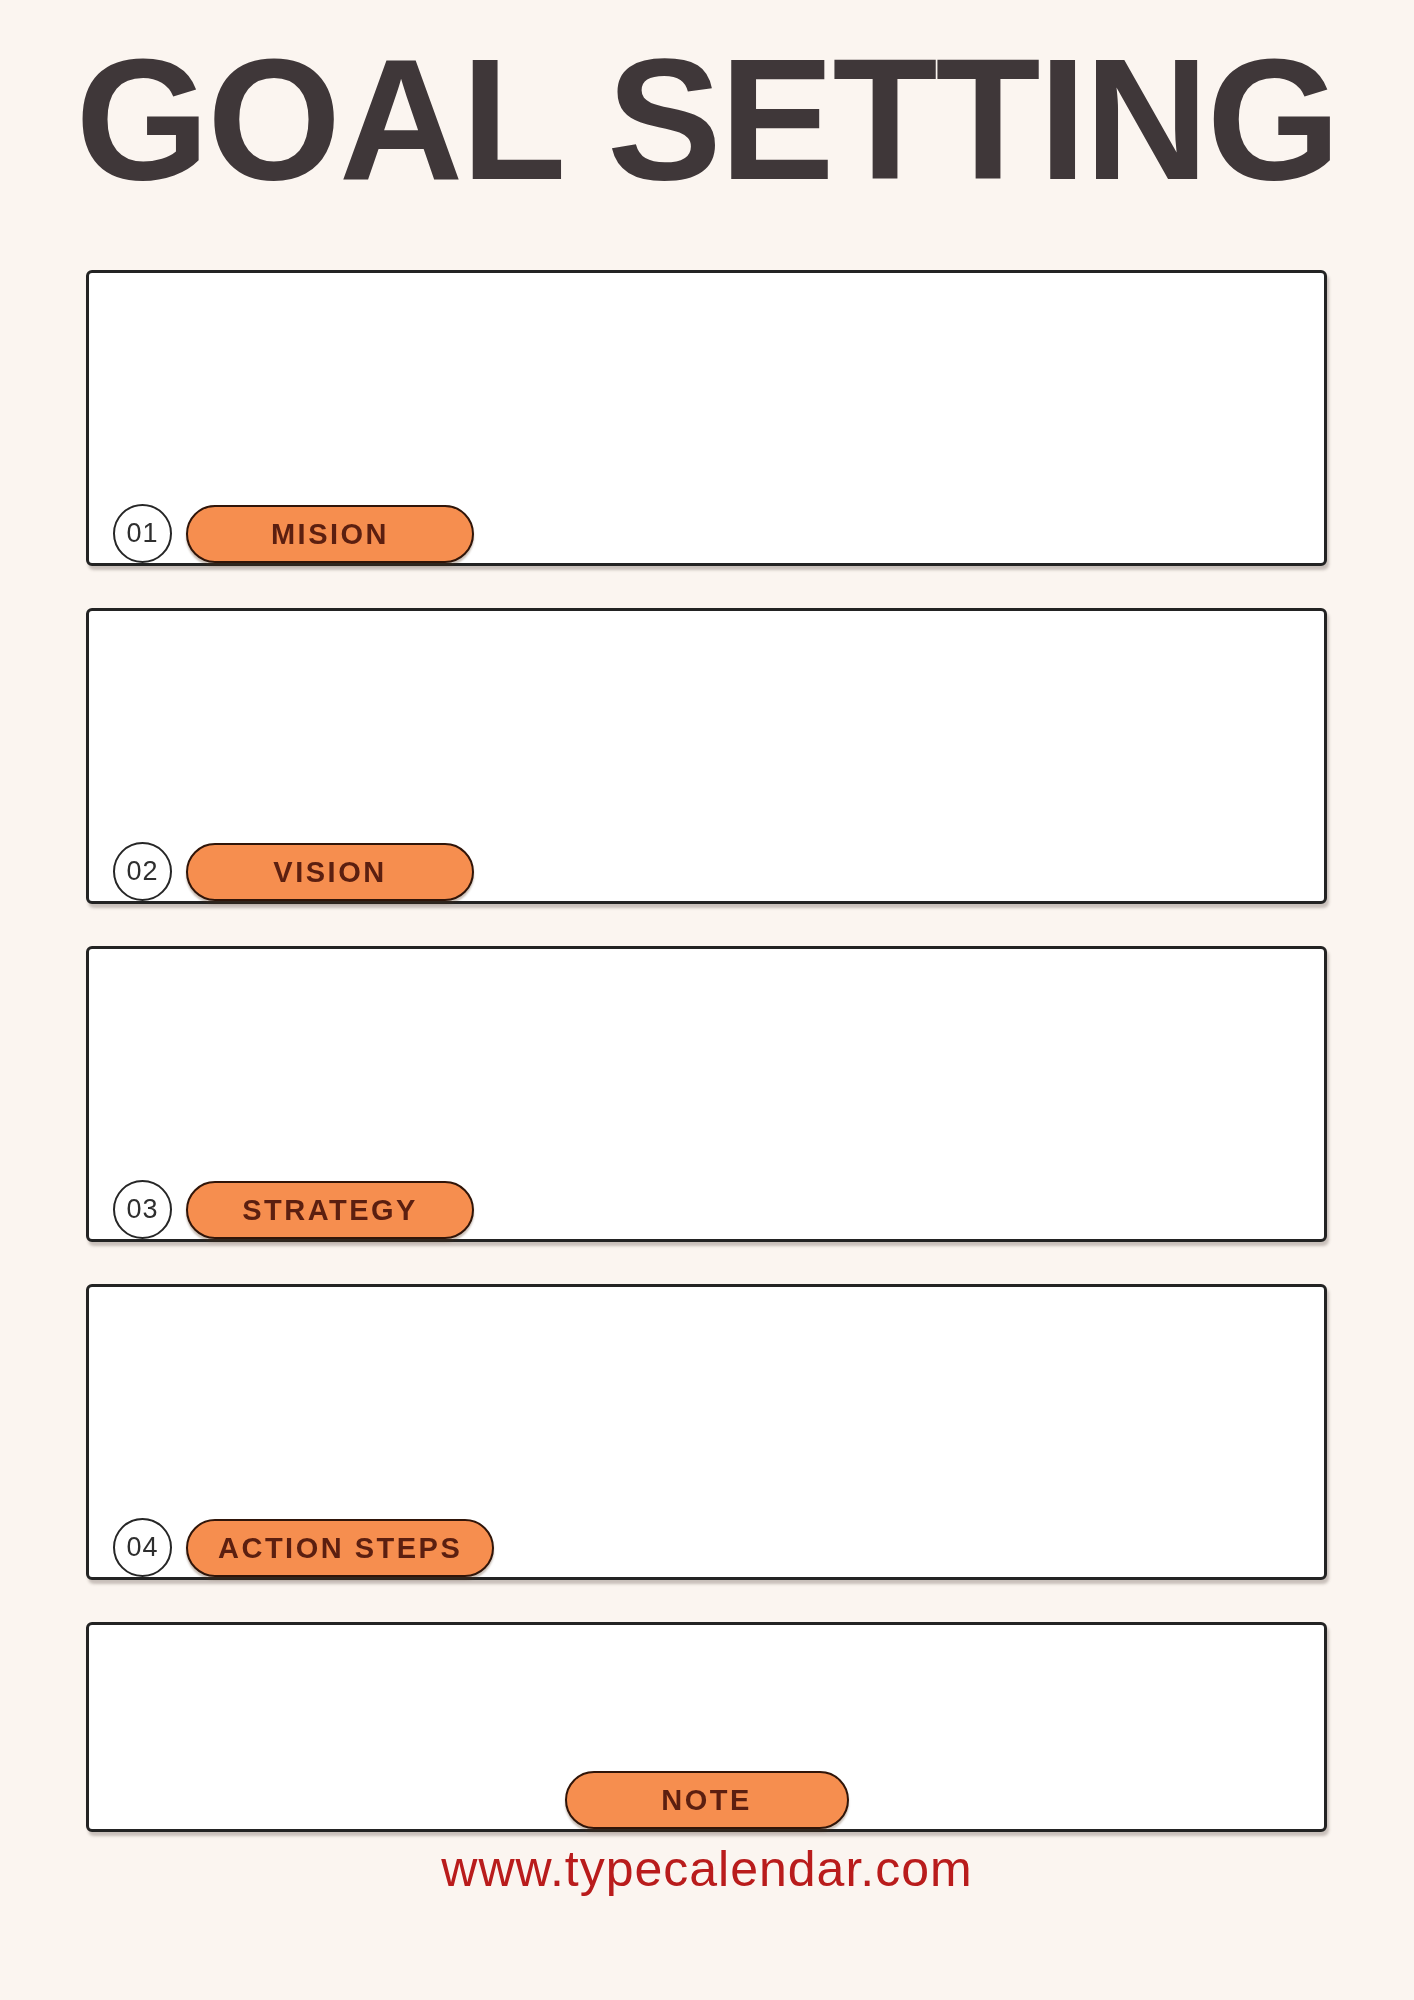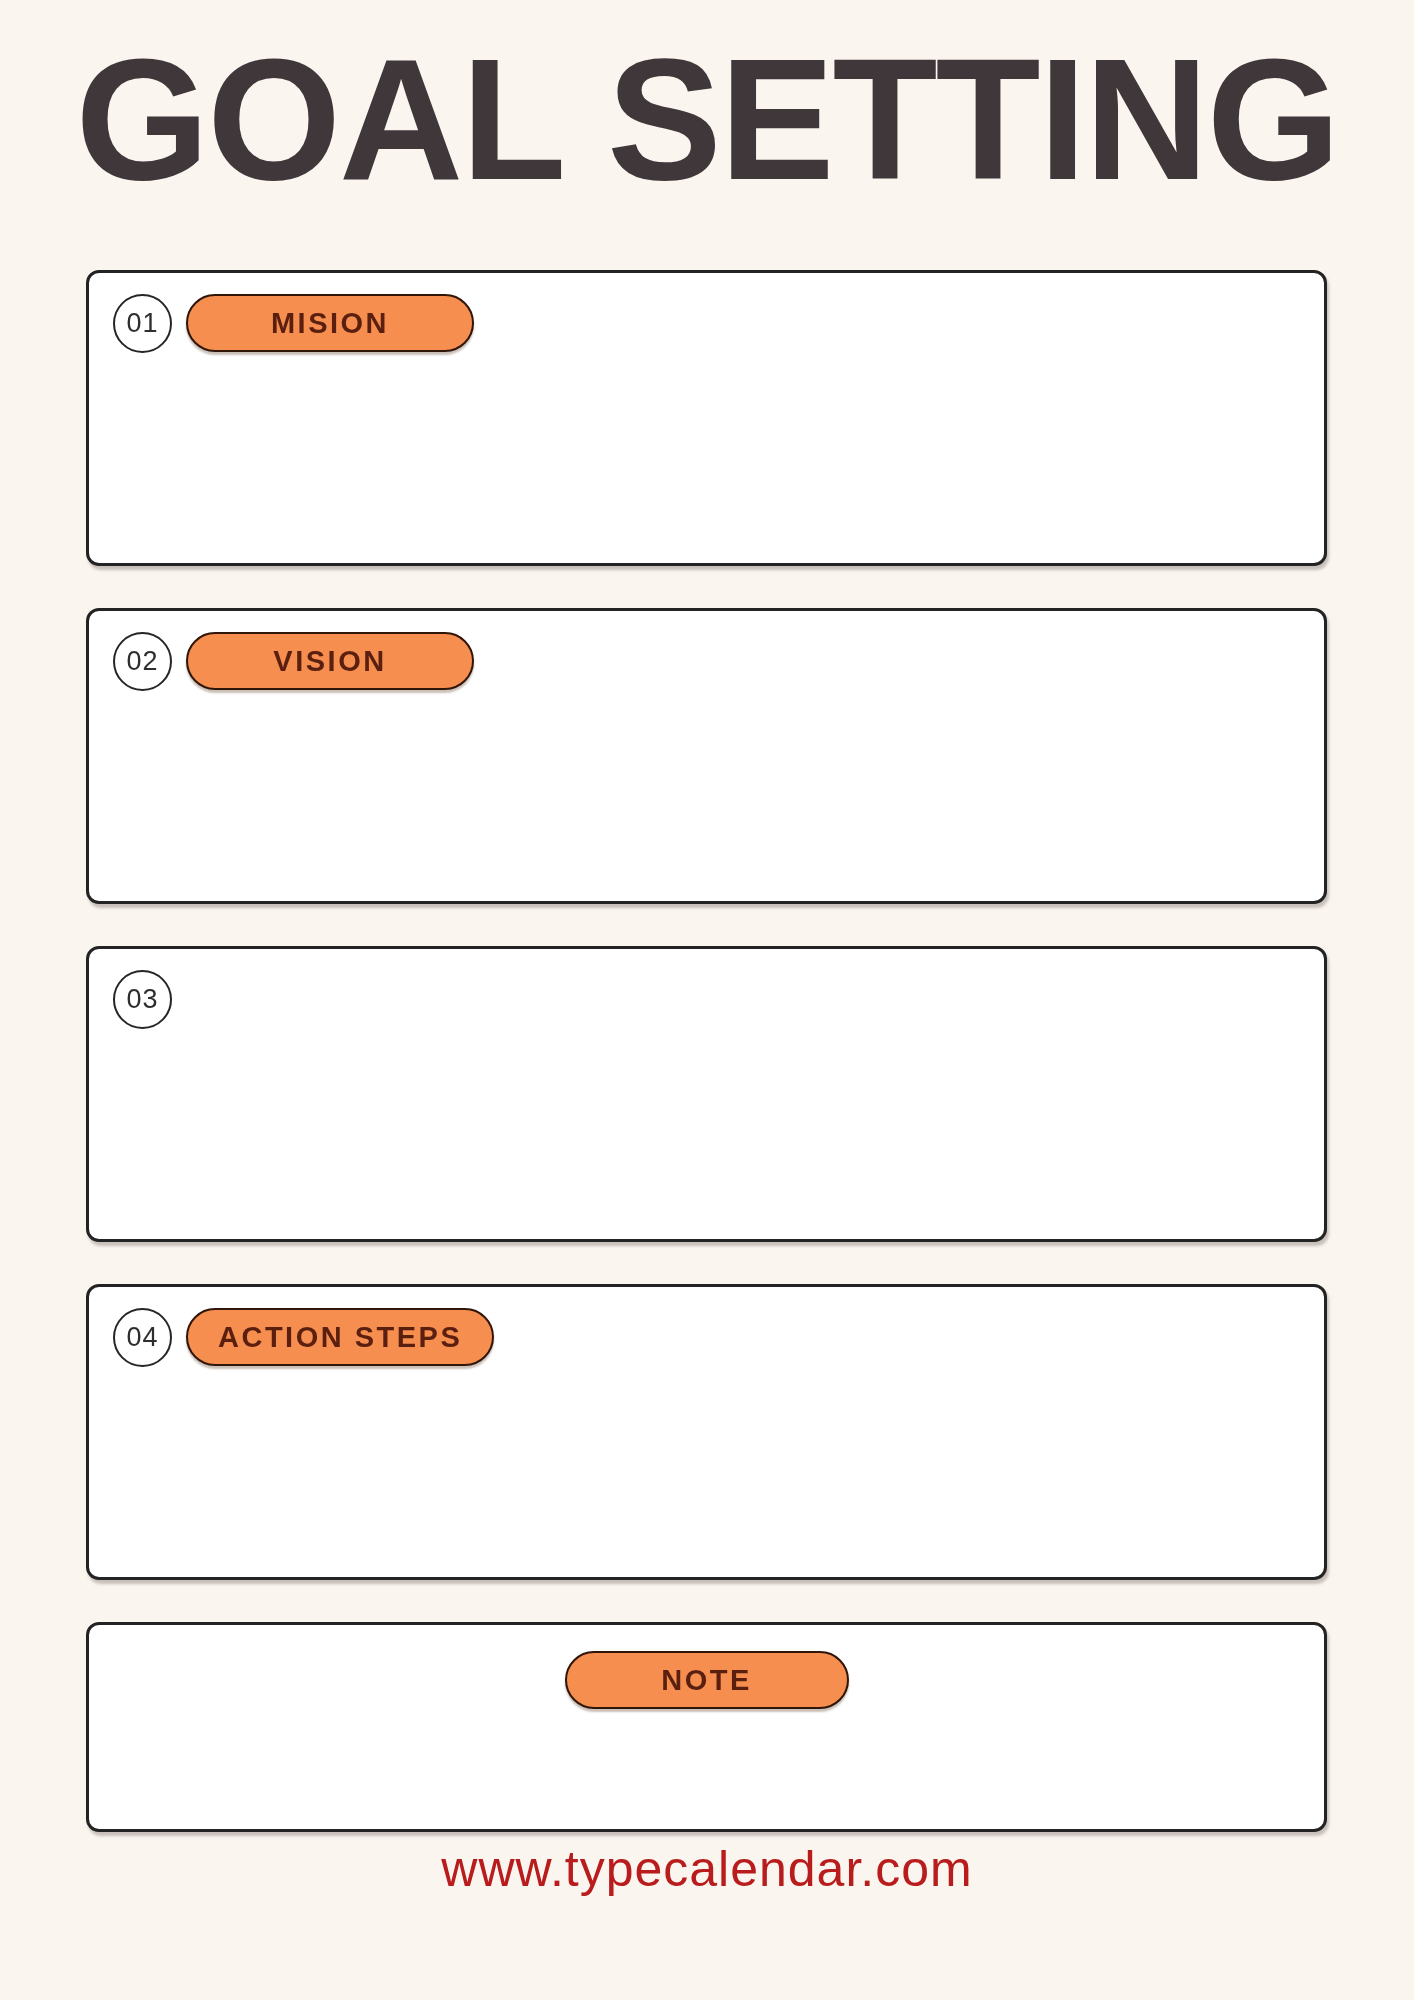--- a/index.html
+++ b/index.html
@@ -27,26 +27,26 @@
   .worksheet {
     width: 1241px;
     margin: 65px 0 0 86px;
   }
   .section-box {
     box-sizing: border-box;
     width: 1241px;
     height: 296px;
     background: #FFFFFF;
     border: 3px solid #232323;
-    border-radius: 13px;
+    border-radius: 6px;
     box-shadow: 2px 4px 3px rgba(70, 55, 45, 0.28);
     margin-bottom: 42px;
     padding: 21px 0 0 24px;
     display: flex;
-    align-items: flex-start;
+    align-items: flex-end;
   }
   .section-box.note-box {
     height: 210px;
     padding: 26px 0 0 0;
     justify-content: center;
     margin-bottom: 0;
   }
   .number-badge {
     box-sizing: border-box;
     flex: 0 0 auto;
@@ -116,20 +116,23 @@
     </span>
     <div class="label-pill">
       <span>VISION</span>
     </div>
   </section>
 
   <section class="section-box">
     <span class="number-badge">
       <span>03</span>
     </span>
+    <div class="label-pill">
+      <span>STRATEGY</span>
+    </div>
   </section>
 
   <section class="section-box">
     <span class="number-badge">
       <span>04</span>
     </span>
     <div class="label-pill">
       <span>ACTION STEPS</span>
     </div>
   </section>

